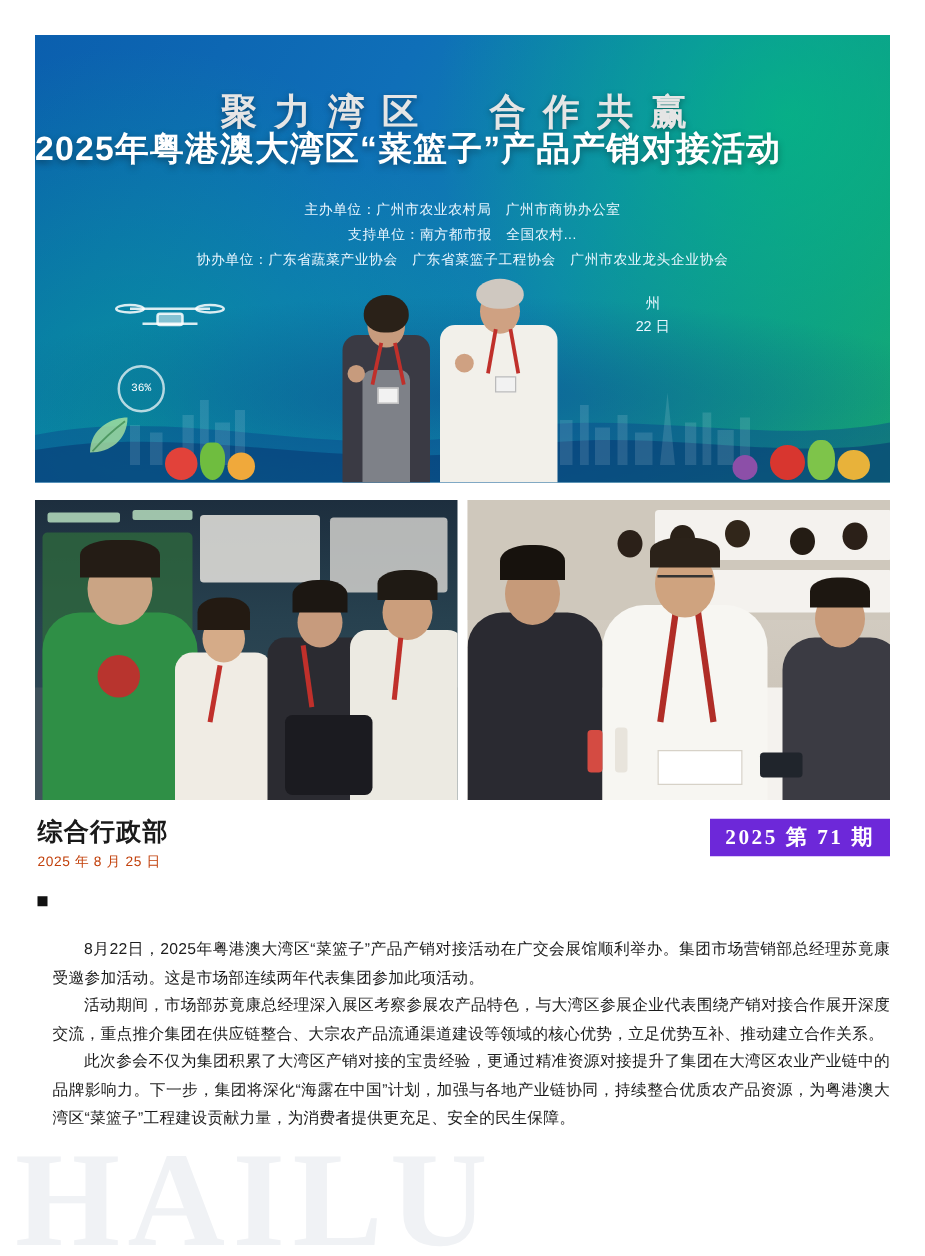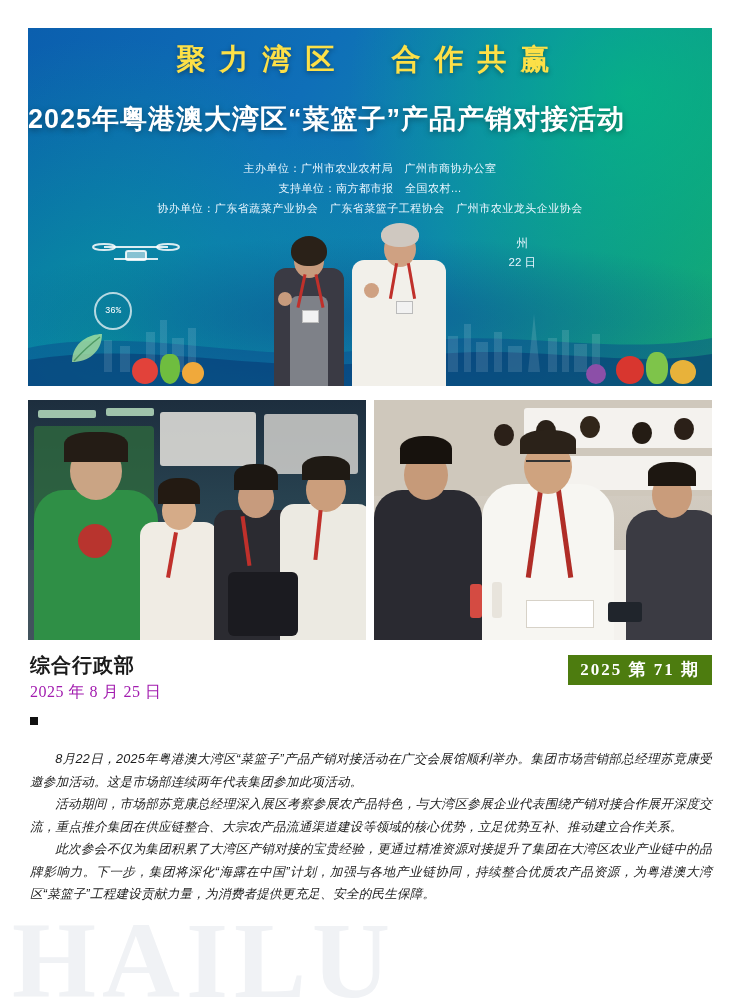--- a/index.html
+++ b/index.html
@@ -83,29 +83,29 @@
   .skyline {
     position: absolute;
     bottom: 14px;
     width: 100%;
     height: 70px;
     opacity: .55;
   }
 
   .hero-title-cn {
     position: absolute;
-    top: 12px;
+    top: 42px;
     left: 0;
     width: 100%;
     text-align: center;
     font-family: "Liberation Serif", serif;
     font-size: 29px;
     letter-spacing: 14px;
     font-weight: bold;
-    color: #fde047;
+    color: #e5e5e5;
     text-shadow: 0 2px 5px rgba(0,0,0,.35);
   }
   .hero-title-main {
     position: absolute;
     top: 73px;
     left: 0;
     width: 100%;
     text-align: left;
     font-size: 27px;
     font-weight: bold;
@@ -231,30 +231,30 @@
     font-family: "Liberation Serif", serif;
     font-size: 20px;
     font-weight: bold;
     color: #1a1a1a;
     letter-spacing: 1px;
   }
   .dept-date {
     position: absolute;
     left: 30px;
     top: 682px;
-    font-family: Liberation Serif, serif;
-    font-size: 16px;
-    color: #a21caf;
+    font-family: Liberation Sans, sans-serif;
+    font-size: 11px;
+    color: #c2410c;
     letter-spacing: .5px;
   }
   .issue {
     position: absolute;
     right: 28px;
     top: 655px;
-    background: #4d7c0f;
+    background: #6d28d9;
     color: #ffffff;
     font-family: "Liberation Serif", serif;
     font-size: 17px;
     font-weight: bold;
     padding: 3px 12px 4px 12px;
     letter-spacing: 2px;
     white-space: nowrap;
   }
 
   .headline {
@@ -284,23 +284,22 @@
     left: 30px;
     top: 748px;
     width: 682px;
     font-size: 12.6px;
     line-height: 22.5px;
     color: #1b1b1b;
     text-align: justify;
     letter-spacing: .2px;
   }
   .body-text p {
-    margin: 0 0 0 0;
+    margin: 0 0 0 12px;
     text-indent: 2em;
-    font-style: italic;
   }
 </style>
 </head>
 <body>
 
 <div class="page">
 
   <div class="watermark">HAILU</div>
 
   <div class="content">

